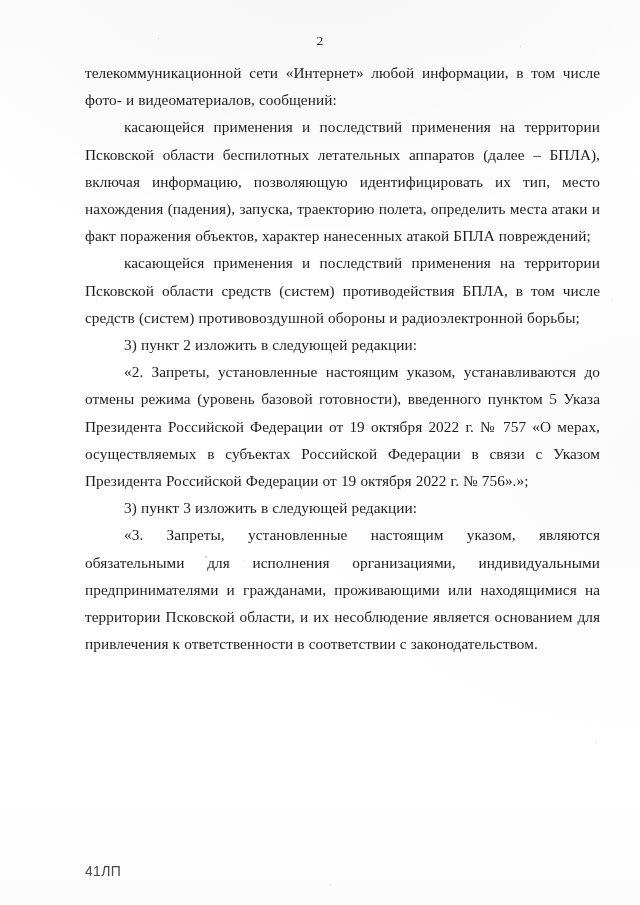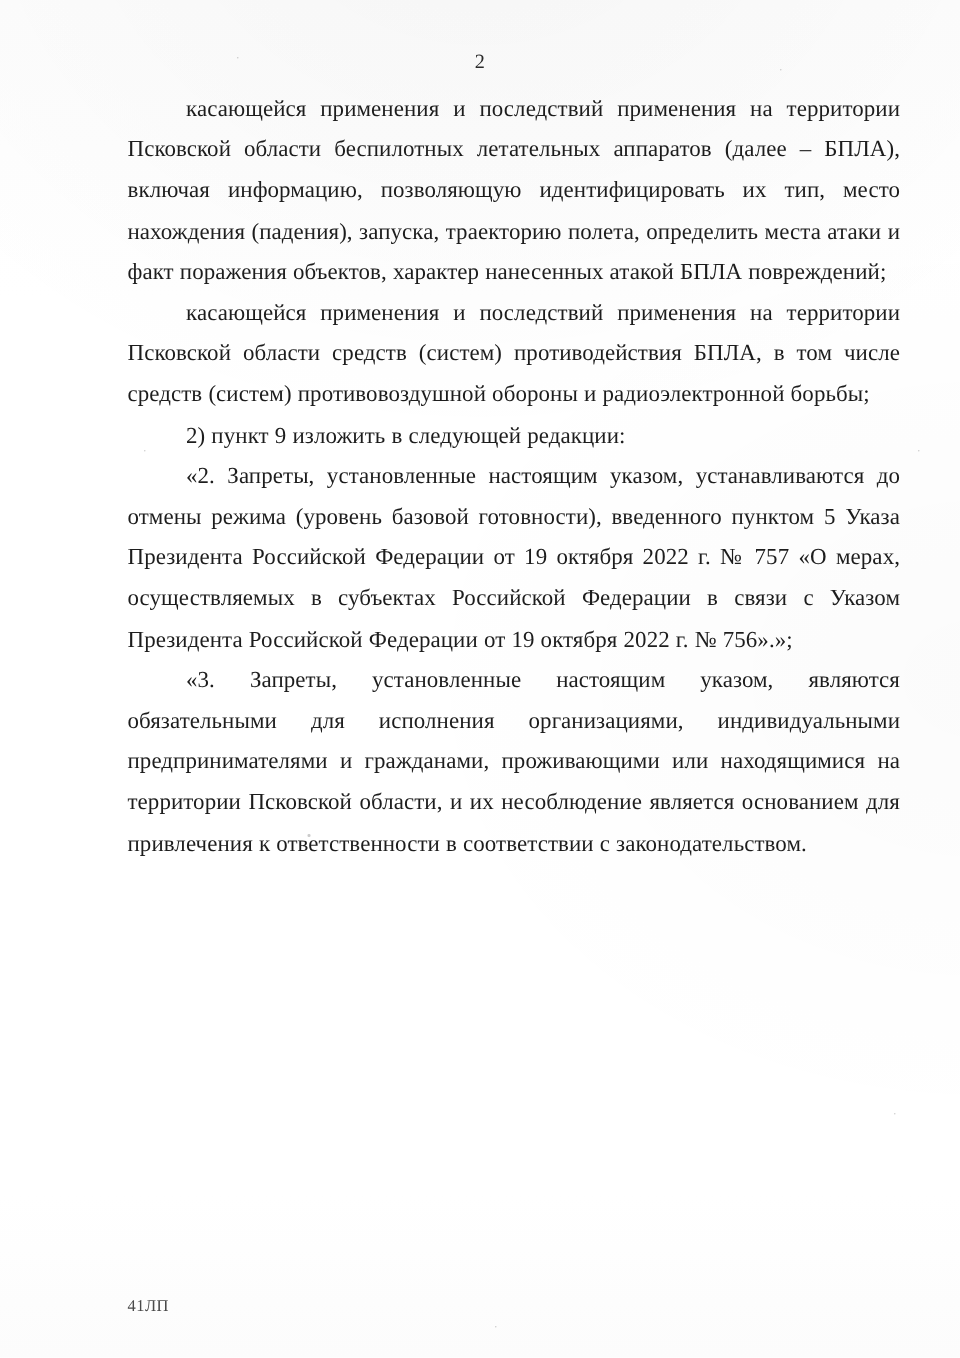--- a/index.html
+++ b/index.html
@@ -74,25 +74,25 @@
   }
   .para.noindent {
     text-indent: 0;
   }
 
   
   .footer-code {
     position: absolute;
     left: 85px;
     top: 865px;
-    font-size: 11px;
+    font-size: 14px;
     line-height: 12px;
     color: #4a4a4a;
     letter-spacing: 0.3px;
-    font-family: Liberation Serif, serif;
+    font-family: Liberation Sans, sans-serif;
   }
 
   
   .speck {
     position: absolute;
     background: rgba(70,70,70,0.28);
     border-radius: 50%;
     z-index: 2;
     pointer-events: none;
   }
@@ -101,30 +101,32 @@
 <body>
 
 <div class="scan-tint"></div>
 
 <div class="page">
 
   <div class="folio">2</div>
 
   <div class="text-column">
 
+    <p class="para noindent">телекоммуникационной сети «Интернет» любой информации, в том числе фото- и видеоматериалов, сообщений:</p>
 
     <p class="para indent">касающейся применения и последствий применения на территории Псковской области беспилотных летательных аппаратов (далее – БПЛА), включая информацию, позволяющую идентифицировать их тип, место нахождения (падения), запуска, траекторию полета, определить места атаки и факт поражения объектов, характер нанесенных атакой БПЛА повреждений;</p>
 
     <p class="para indent">касающейся применения и последствий применения на территории Псковской области средств (систем) противодействия БПЛА, в том числе средств (систем) противовоздушной обороны и радиоэлектронной борьбы;</p>
 
 
-    <p class="para indent">2) пункт 9 изложить в следующей редакции:</p>
+    <p class="para indent">3) пункт 2 изложить в следующей редакции:</p>
 
     <p class="para indent">«2. Запреты, установленные настоящим указом, устанавливаются до отмены режима (уровень базовой готовности), введенного пунктом 5 Указа Президента Российской Федерации от 19 октября 2022 г. № 757 «О мерах, осуществляемых в субъектах Российской Федерации в связи с Указом Президента Российской Федерации от 19 октября 2022 г. № 756».»;</p>
 
+    <p class="para indent">3) пункт 3 изложить в следующей редакции:</p>
 
     <p class="para indent">«3. Запреты, установленные настоящим указом, являются обязательными для исполнения организациями, индивидуальными предпринимателями и гражданами, проживающими или находящимися на территории Псковской области, и их несоблюдение является основанием для привлечения к ответственности в соответствии с законодательством.</p>
 
 
   </div>
 
   <div class="footer-code">41ЛП</div>
 
 </div>
 

